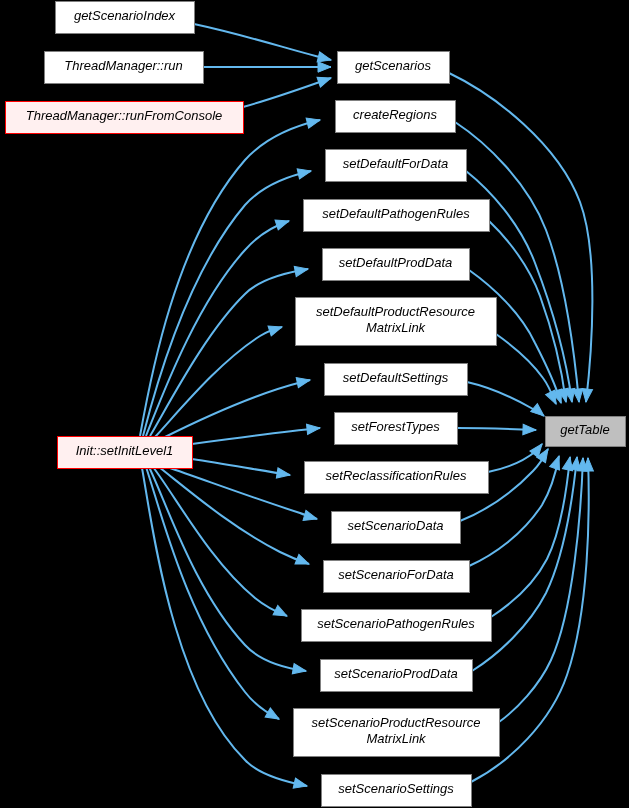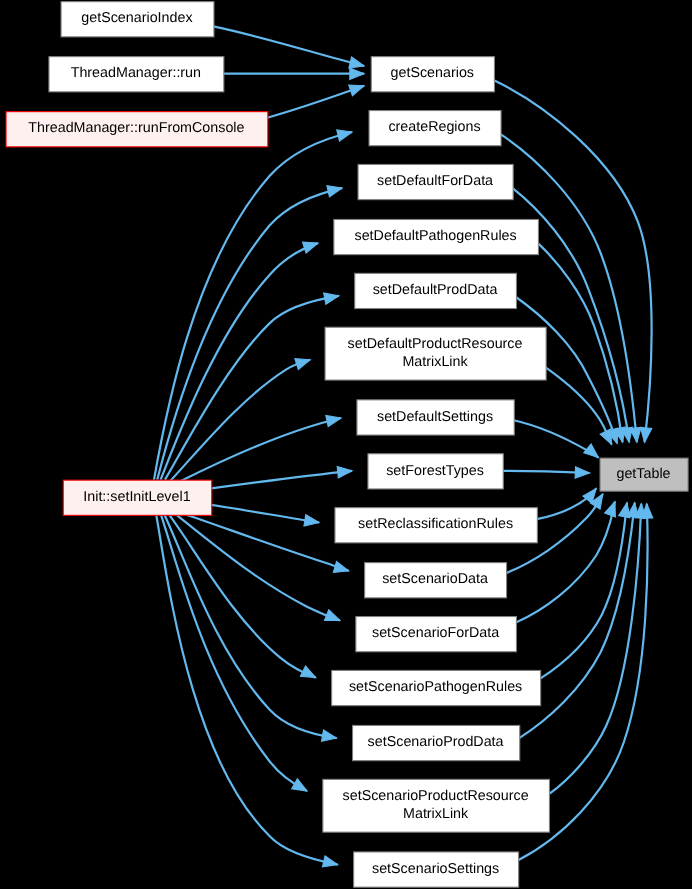--- a/index.html
+++ b/index.html
@@ -7,20 +7,21 @@
     padding: 0;
     background: #000000;
   }
   #graph-root {
     position: relative;
     width: 629px;
     height: 808px;
     background: #000000;
     overflow: hidden;
     font-family: "Liberation Sans", sans-serif;
+    font-style: italic;
   }
   svg#callgraph {
     position: absolute;
     left: 0;
     top: 0;
     width: 629px;
     height: 808px;
     display: block;
   }
   .node-rect {

